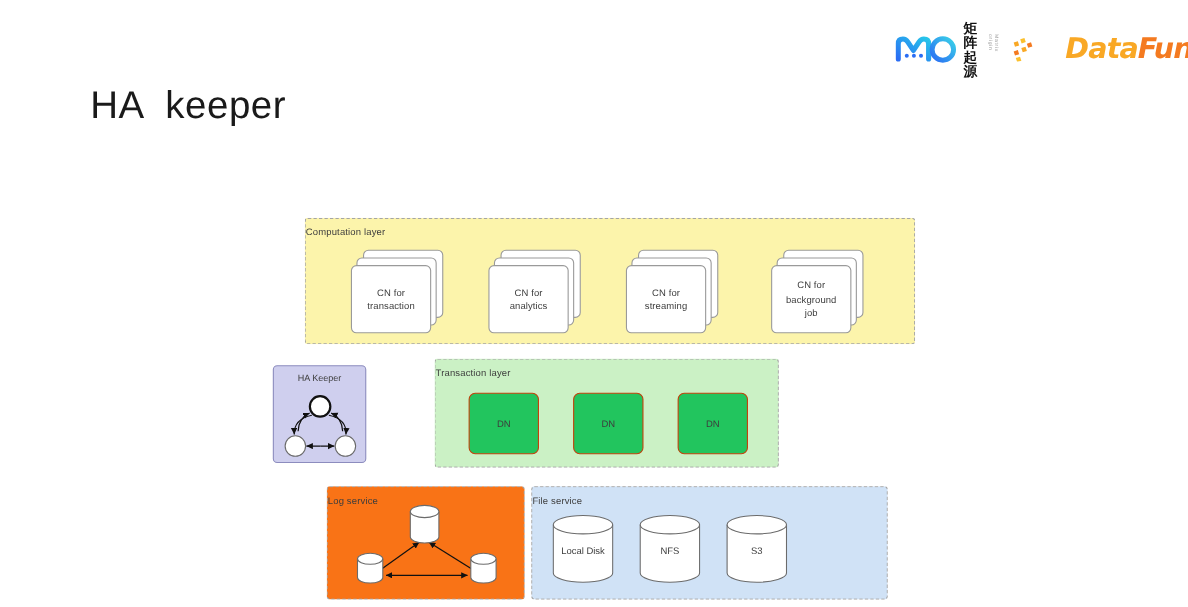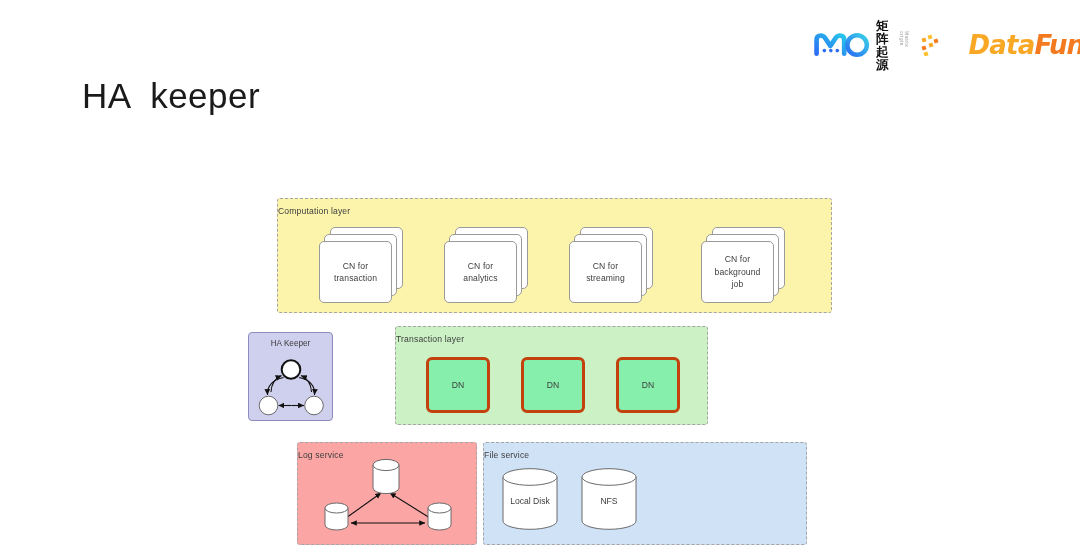--- a/index.html
+++ b/index.html
@@ -117,21 +117,21 @@
     background: #fcf4ab;
   }
   #transaction-layer {
     left: 395px; top: 326px;
     width: 313px; height: 99px;
     background: #cbf1c5;
   }
   #log-service-layer {
     left: 297px; top: 442px;
     width: 180px; height: 103px;
-    background: #fca5a5;
+    background: #f97316;
   }
   #file-service-layer {
     left: 483px; top: 442px;
     width: 324px; height: 103px;
     background: #d0e2f6;
   }
 
   
   .cn-stack {
     position: absolute;
@@ -162,22 +162,22 @@
     color: #3d3d3d;
     line-height: 1.45;
     letter-spacing: .1px;
   }
 
   
   .dn-box {
     position: absolute;
     width: 64px;
     height: 56px;
-    background: #86efac;
-    border: 3px solid #c2410c;
+    background: #22c55e;
+    border: 1px solid #c2410c;
     border-radius: 6px;
     box-sizing: border-box;
     display: flex;
     align-items: center;
     justify-content: center;
     font-size: 8.6px;
     color: #3d3d3d;
   }
 
   
@@ -392,16 +392,23 @@
     </div>
 
     <div class="cyl" style="left:97px; top:25px; width:56px; height:62px;">
       <svg width="56" height="62" viewBox="0 0 56 62">
         <path d="M1,9 v44 a27,8.3 0 0,0 54,0 v-44" fill="#fff" stroke="#6b6b6b" stroke-width="1"></path>
         <ellipse cx="28" cy="9" rx="27" ry="8.3" fill="#fff" stroke="#6b6b6b" stroke-width="1"></ellipse>
       </svg>
       <div class="cyl-label" style="top:28px;">NFS</div>
     </div>
 
+    <div class="cyl" style="left:176px; top:25px; width:56px; height:62px;">
+      <svg width="56" height="62" viewBox="0 0 56 62">
+        <path d="M1,9 v44 a27,8.3 0 0,0 54,0 v-44" fill="#fff" stroke="#6b6b6b" stroke-width="1"></path>
+        <ellipse cx="28" cy="9" rx="27" ry="8.3" fill="#fff" stroke="#6b6b6b" stroke-width="1"></ellipse>
+      </svg>
+      <div class="cyl-label" style="top:28px;">S3</div>
+    </div>
 
   </div>
 
 </div>
 
 </body></html>

